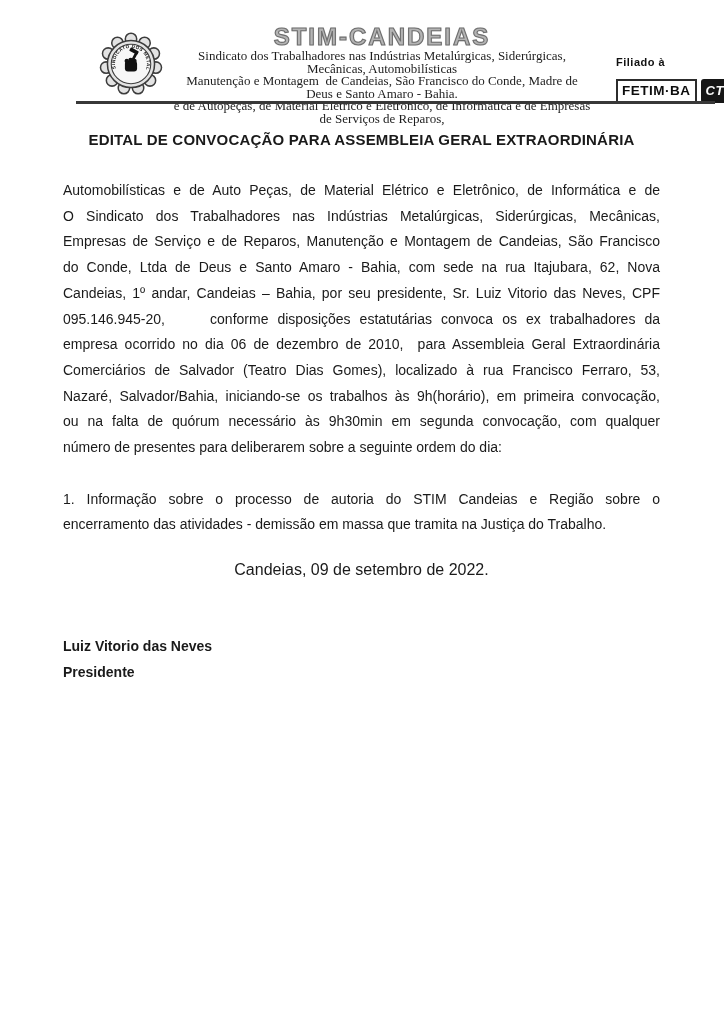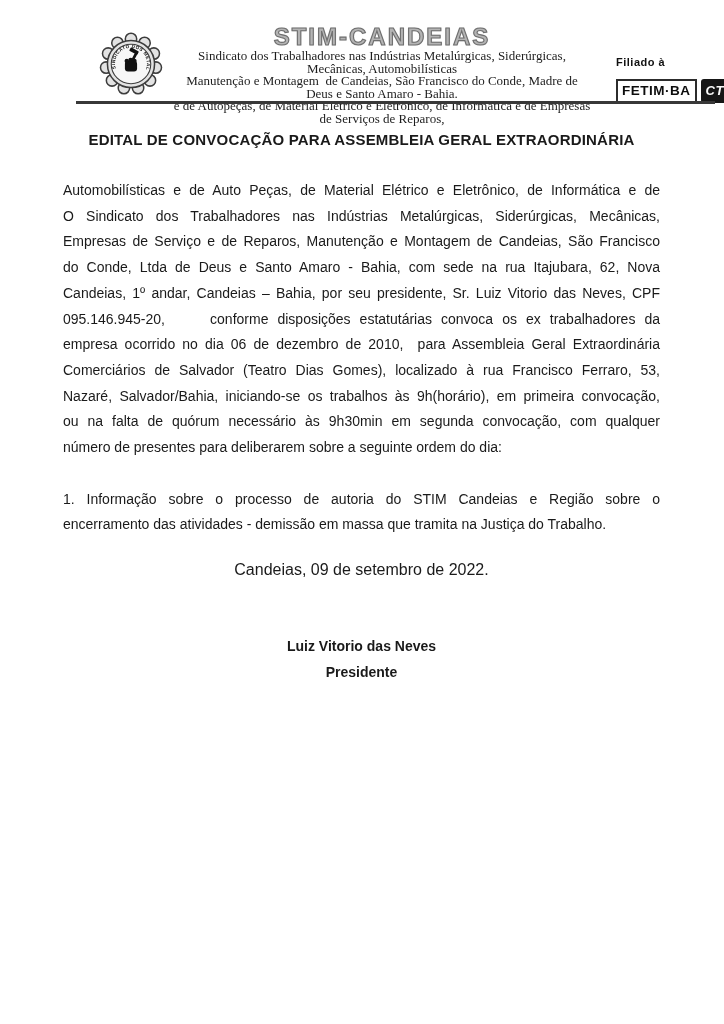--- a/index.html
+++ b/index.html
@@ -43,21 +43,21 @@
   .header-rule{position:absolute;left:76px;top:101px;width:639px;height:3px;background:#383838;}
   
   .doc{position:absolute;left:63px;top:131px;width:597px;}
   .doc-title{text-align:center;font-weight:700;font-size:15px;line-height:18px;letter-spacing:0.2px;}
   .para{font-size:14px;line-height:25.7px;}
   .para.justified div{text-align:justify;text-align-last:justify;}
   .para.justified div:last-child{text-align-last:left;}
   .body-para{margin-top:29px;}
   .agenda-para{margin-top:26px;}
   .dateline{margin-top:19px;text-align:center;font-size:16px;line-height:25.7px;}
-  .signature{margin-top:51px;text-align:center;font-weight:700;font-size:14px;line-height:25.7px;}
+  .signature{margin-top:51px;font-weight:700;font-size:14px;line-height:25.7px;}
 </style>
 </head>
 <body>
 
 <div class="page">
 
   <div class="logo-wrap">
     <svg viewBox="0 0 100 100" width="78" height="76">
       <g id="teeth" fill="#e3e3e3" stroke="#3c3c3c" stroke-width="2">
           <circle cx="50.00" cy="17.00" r="7.5"></circle>

